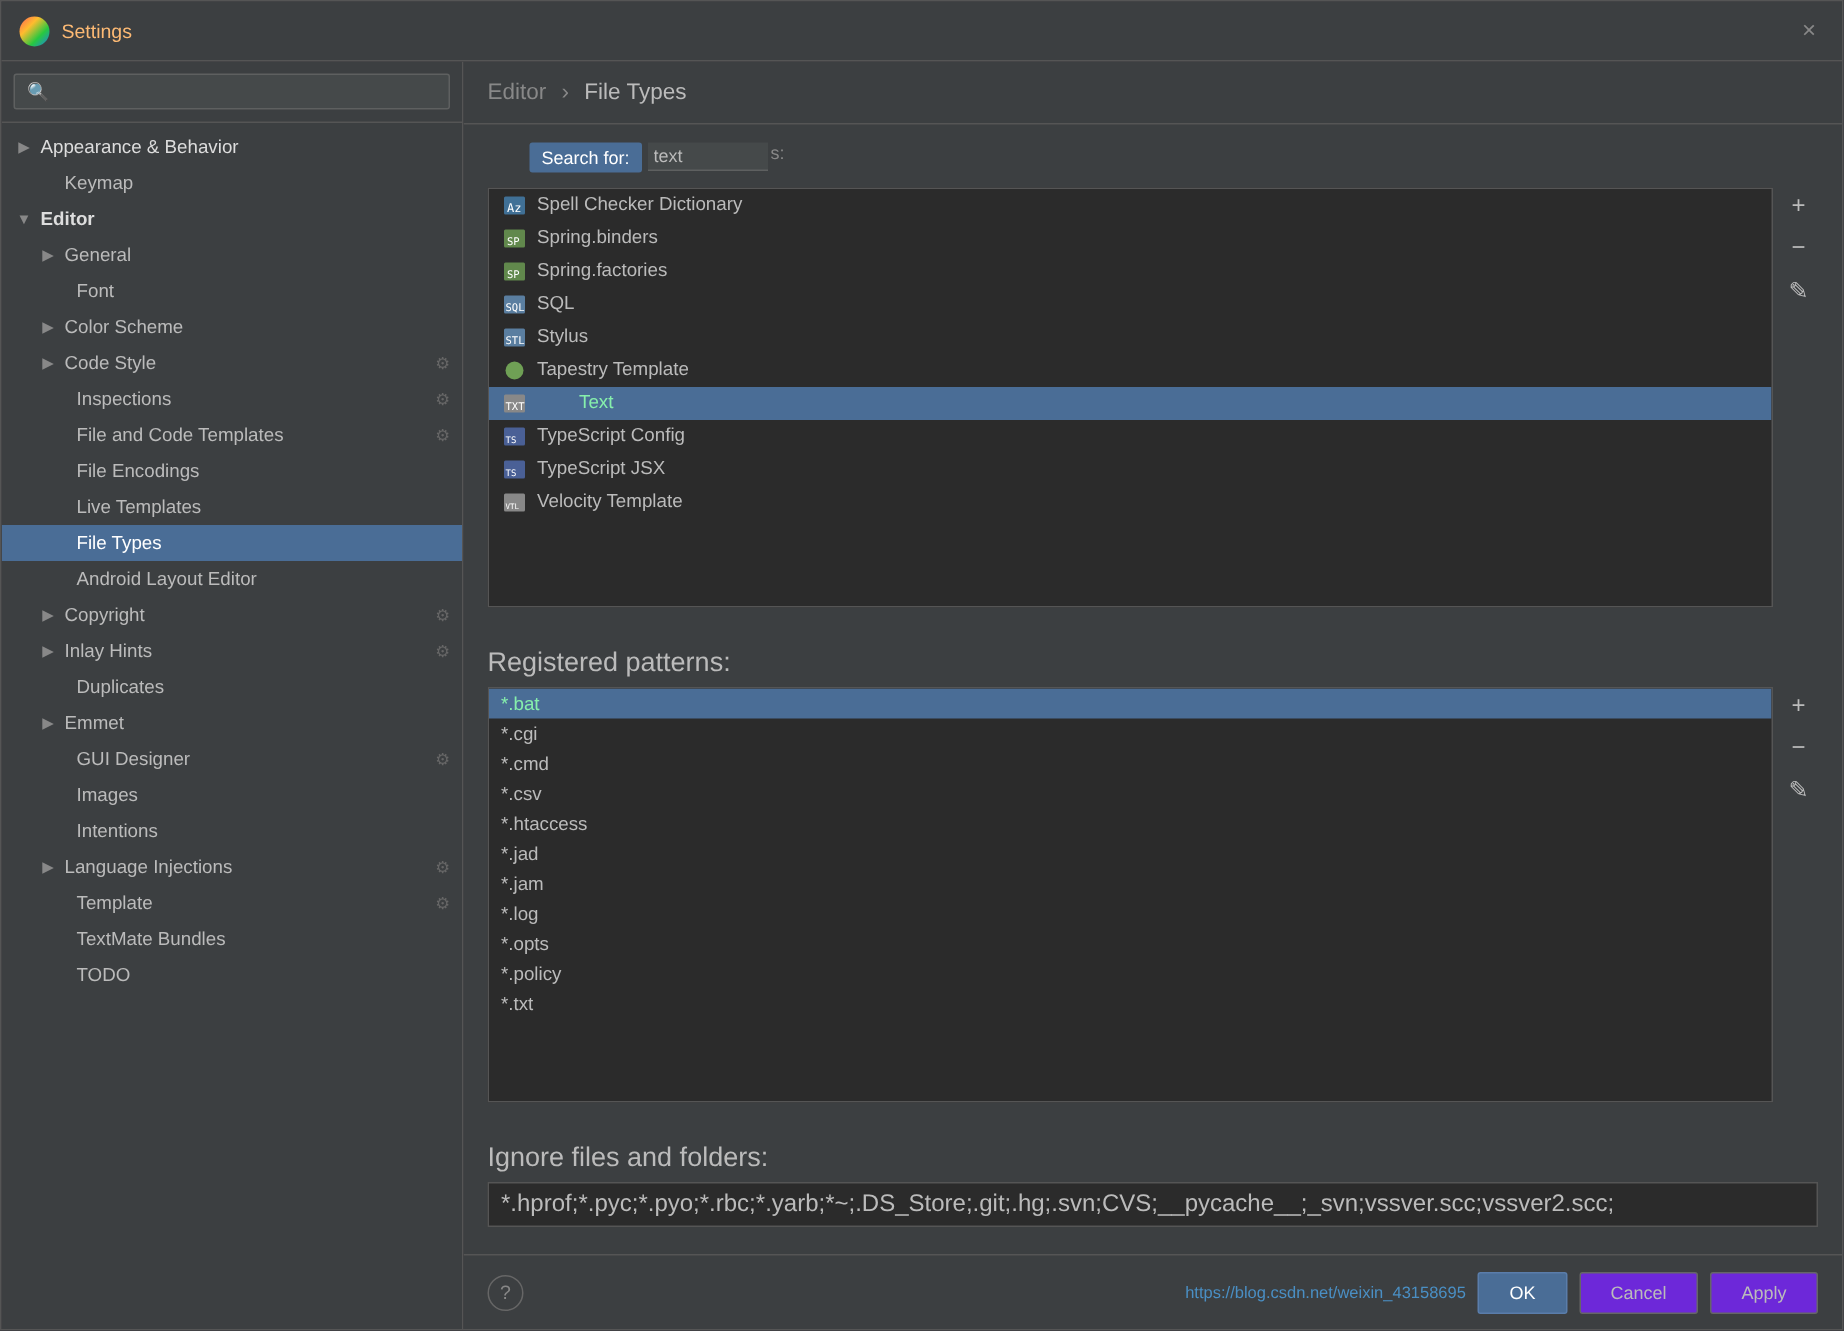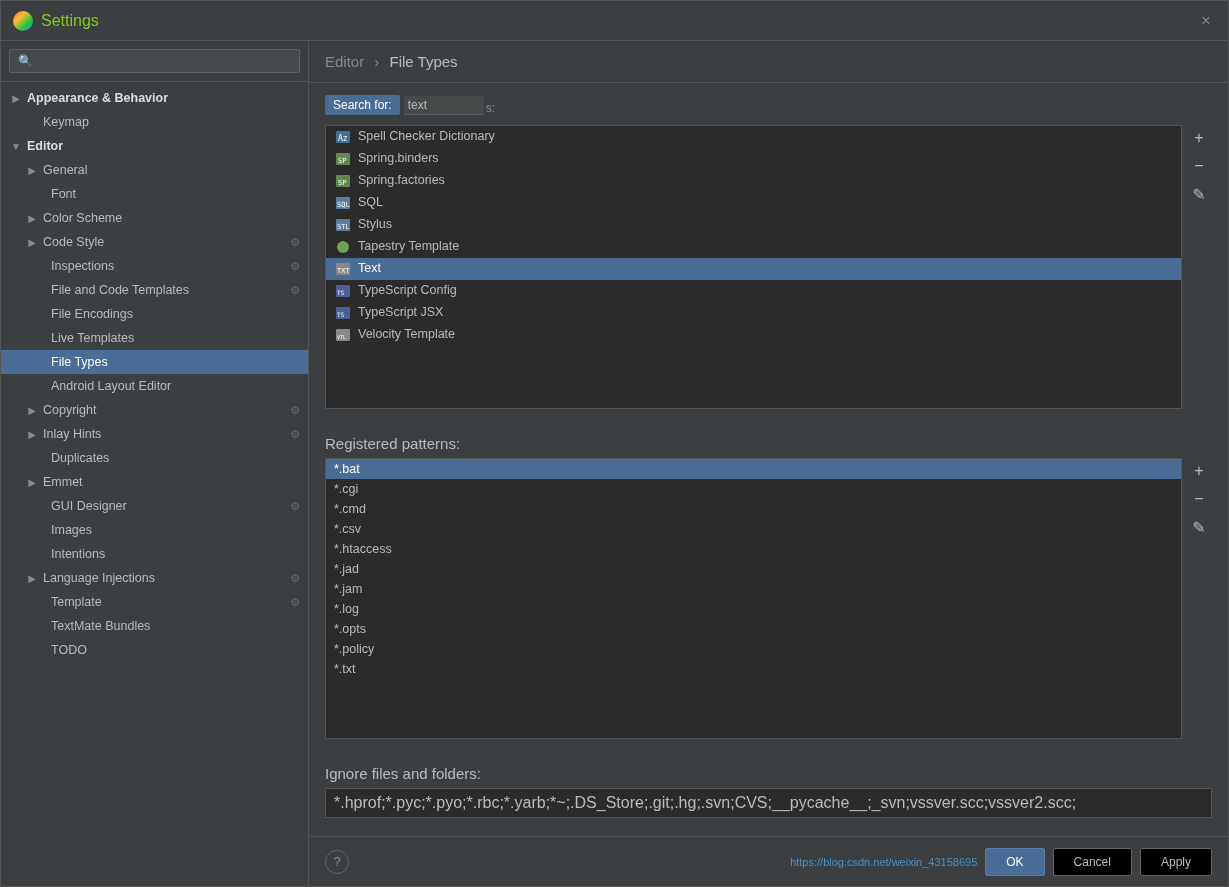--- a/index.html
+++ b/index.html
@@ -34,22 +34,22 @@
       flex-shrink: 0;
     }
     .title-bar-icon {
       width: 20px;
       height: 20px;
       margin-right: 8px;
       background: linear-gradient(135deg, #ff5f57, #febc2e, #28c840, #1d7ee8);
       border-radius: 50%;
     }
     .title-bar-title {
-      color: #84cc16;
-      font-size: 16px;
+      color: #fdba74;
+      font-size: 13px;
     }
     .title-bar-close {
       margin-left: auto;
       cursor: pointer;
       color: #888;
       font-size: 16px;
       width: 20px;
       text-align: center;
     }
 
@@ -154,23 +154,24 @@
       flex: 1;
       display: flex;
       flex-direction: column;
       overflow: hidden;
       padding: 12px 16px 8px 16px;
     }
 
     
     .search-for-row {
       display: flex;
-      align-items: flex-end;
+      align-items: flex-start;
       margin-bottom: 10px;
       flex-shrink: 0;
+      margin-left: 28px;
     }
     .search-for-label {
       background: #4a6d96;
       color: #fff;
       padding: 3px 8px;
       font-size: 12px;
       margin-right: 4px;
       border-radius: 2px;
     }
     .search-for-input {
@@ -217,21 +218,22 @@
     .list-item {
       display: flex;
       align-items: flex-start;
       padding: 3px 8px;
       cursor: pointer;
       color: #bbbbbb;
       font-size: 12.5px;
     }
     .list-item.selected {
       background: #4a6d96;
-      color: #ffffff;
+      color: #86efac;
+      gap: 28px;
     }
     .list-item .item-icon {
       width: 18px;
       height: 16px;
       margin-right: 6px;
       display: inline-flex;
       align-items: center;
       justify-content: center;
       font-size: 10px;
       flex-shrink: 0;
@@ -260,21 +262,21 @@
     
     .patterns-section {
       flex-shrink: 0;
       height: 320px;
       display: flex;
       flex-direction: column;
       margin-bottom: 10px;
     }
     .section-label {
       color: #bbbbbb;
-      font-size: 15px;
+      font-size: 18px;
       margin-bottom: 6px;
       margin-top: 16px;
     }
 
     
     .ignore-section {
       flex-shrink: 0;
       margin-bottom: 10px;
     }
     .ignore-input {
@@ -320,21 +322,21 @@
       font-size: 11px;
       color: #4a8fc4;
       margin-left: auto;
     }
     .dialog-btn {
       padding: 6px 20px;
       font-size: 12px;
       cursor: pointer;
       border-radius: 2px;
       border: 1px solid #666;
-      background: #000000;
+      background: #6d28d9;
       color: #bbbbbb;
     }
     .dialog-btn.primary {
       background: #4a6d96;
       border-color: #5a7daa;
       color: #fff;
     }
   </style>
 </head>
 <body>
@@ -350,21 +352,21 @@
   <div class="main-content">
 
     <div class="sidebar">
       <div class="sidebar-search">
         <input type="text" placeholder="🔍" style="">
       </div>
       <div class="sidebar-nav">
 
         <div class="nav-item" style="padding-left:8px;">
           <span class="arrow">▶</span>
-          <span class="nav-label" style="font-weight:bold;color:#ddd;">Appearance &amp; Behavior</span>
+          <span class="nav-label" style="font-weight:normal;color:#ddd;">Appearance &amp; Behavior</span>
         </div>
 
         <div class="nav-item nav-indent-1">
           <span class="arrow"></span>
           <span class="nav-label">Keymap</span>
         </div>
 
         <div class="nav-item" style="padding-left:8px;">
           <span class="arrow">▼</span>
           <span class="nav-label" style="font-weight:bold;color:#ddd;">Editor</span>

